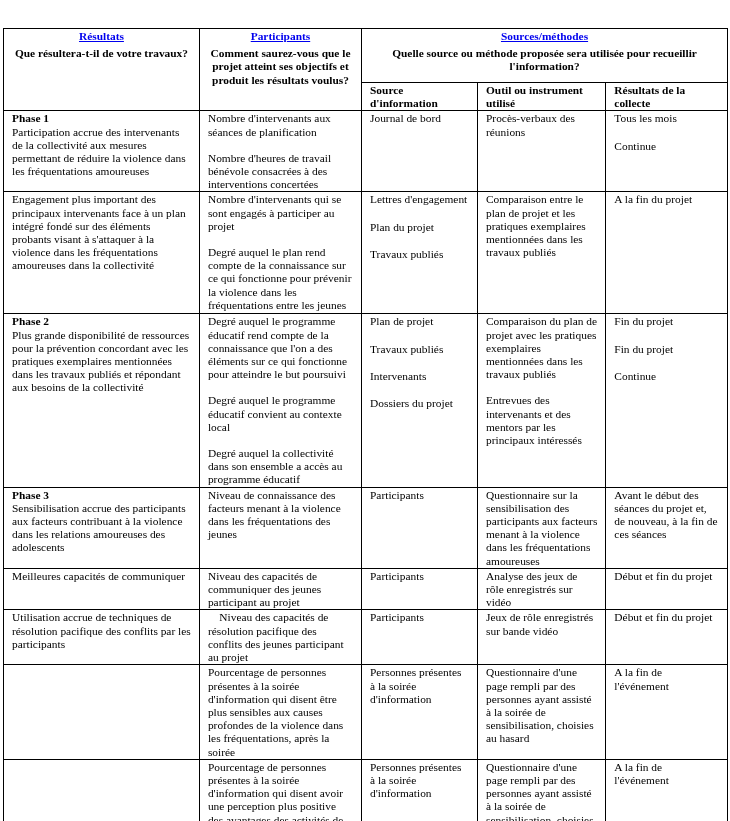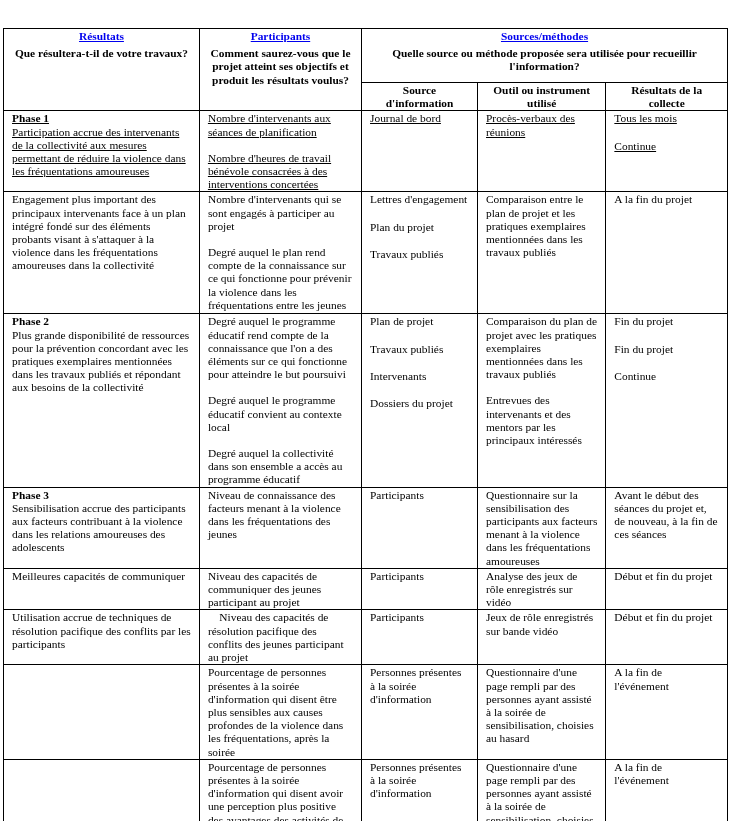--- a/index.html
+++ b/index.html
@@ -4,21 +4,21 @@
 <style>
   html, body { margin: 0; padding: 0; background: #ffffff; }
   body { width: 730px; height: 821px; position: relative; overflow: hidden;
          font-family: "Liberation Serif", serif; color: #000; font-size: 11.4px; line-height: 13.2px; }
   table.main { position: absolute; left: 3px; top: 28px; width: 725px;
                border-collapse: collapse; table-layout: fixed; }
   table.main td { border: 1.3px solid #000; vertical-align: top; padding: 1px 8px 0 8px; }
   .hdr td { text-align: center; font-weight: bold; }
   .hlink { color: #0000ee; text-decoration: underline; font-weight: bold; display: block; margin-bottom: 4px; }
   .hq { display: block; }
-  .sub td { font-weight: bold; text-align: center; padding-top: 0; padding-bottom: 0; }
+  .sub td { font-weight: bold; padding-top: 0; padding-bottom: 0; }
   .phase { font-weight: bold; display: block; }
   .item { display: block; }
   .gap { margin-top: 13px; }
   .gap2 { margin-top: 14px; }
   .c-res { width: 174px; }
   .c-ind { width: 144px; }
   .c-src { width: 103px; }
   .c-out { width: 114px; }
   .c-fre { width: 108px; }
 </style>
@@ -48,21 +48,21 @@
       <span class="hq">Quelle source ou méthode proposée sera utilisée pour recueillir l'information?</span>
     </td>
   </tr>
   <tr class="sub" style="height:26px;">
     <td>Source d'information</td>
     <td>Outil ou instrument utilisé</td>
     <td>Résultats de la collecte</td>
   </tr>
   </tbody>
     <tbody id="body-rows">
-      <tr style="height: 80px; text-decoration: underline;">
+      <tr style="height: 80px;">
         <td>
           <span class="phase">Phase 1</span>
           <span class="item">Participation accrue des intervenants de la collectivité aux mesures permettant de réduire la violence dans les fréquentations amoureuses</span>
         </td>
         <td>
           <span class="item">Nombre d'intervenants aux séances de planification</span>
           <span class="item gap">Nombre d'heures de travail bénévole consacrées à des interventions concertées</span>
         </td>
         <td>
           <span class="item">Journal de bord</span>

